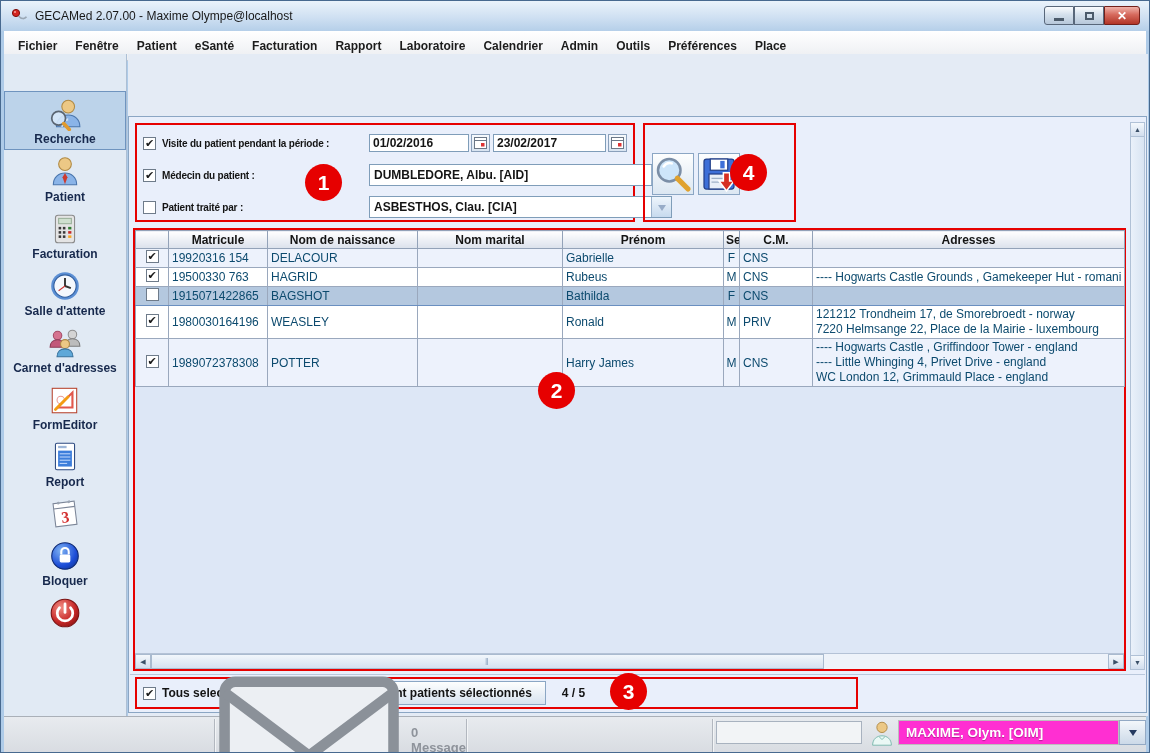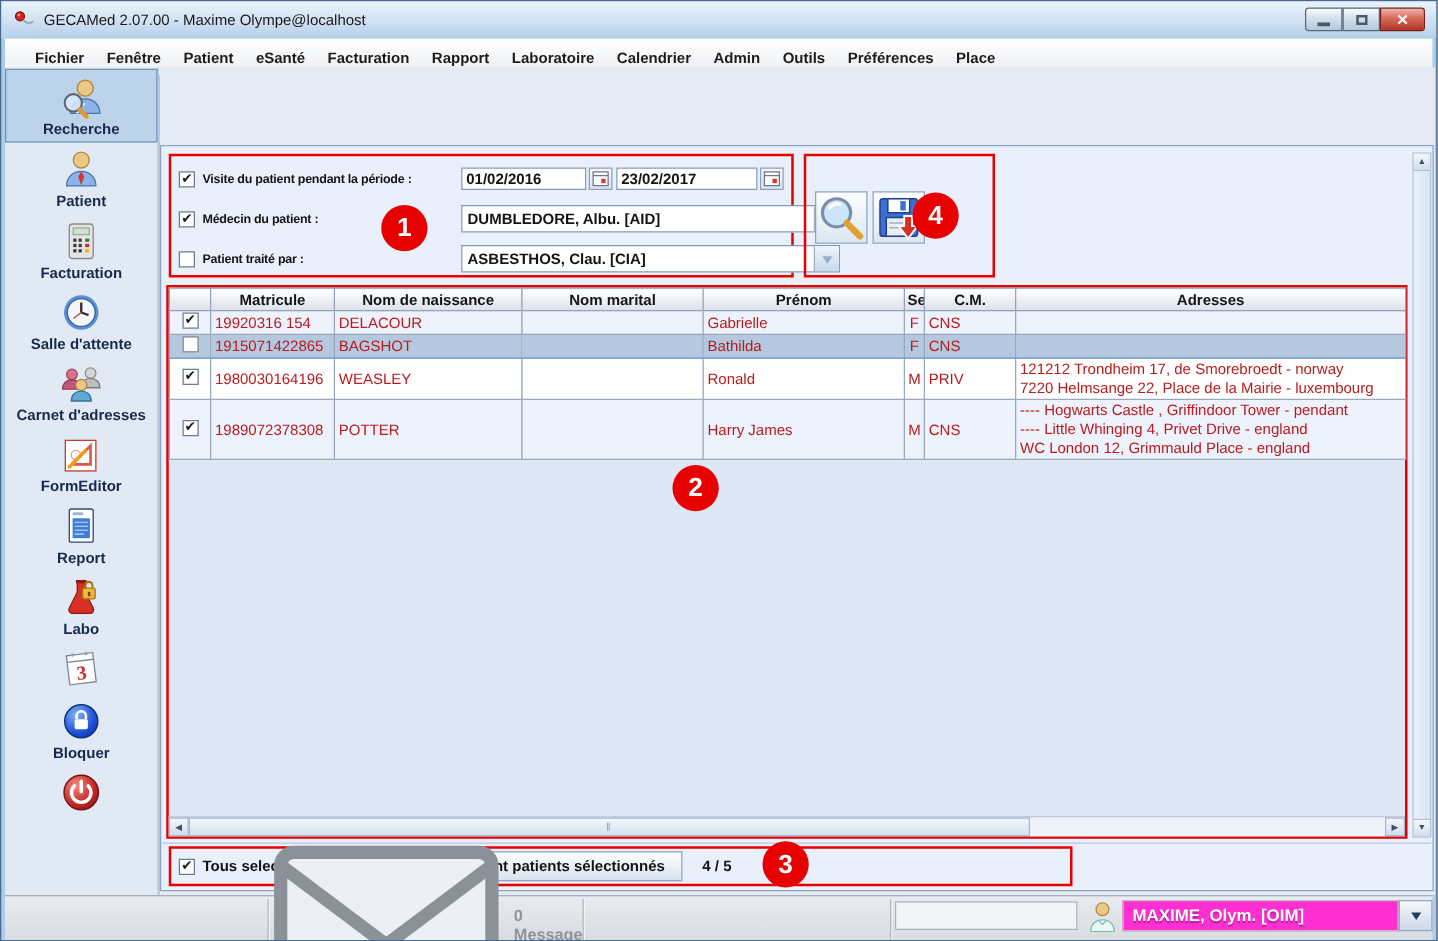--- a/index.html
+++ b/index.html
@@ -19,27 +19,27 @@
           display:flex;align-items:center;justify-content:center;color:#41505f;}
   .winbtn.min{border-radius:3px 0 0 3px;}
   .glyph-min{width:10px;height:3px;background:#4b5a6a;margin-top:7px;}
   .glyph-rest{width:9px;height:8px;border:2px solid #4b5a6a;background:transparent;}
   .winbtn.close{width:36px;border:1px solid #73201a;border-radius:0 3px 3px 0;
           background:linear-gradient(#f0b3aa,#d66a5d 45%,#b23527);
           color:#fff;font-weight:bold;font-size:12px;}
   
   .menubar{position:absolute;left:3px;right:3px;top:30px;height:30px;
            background:linear-gradient(#ffffff,#ebedf1);border-bottom:1px solid #c7cbd3;
-           display:flex;align-items:center;padding-left:15px;}
+           display:flex;align-items:center;padding-left:5px;}
   .menu-item{padding:3px 9px;font-weight:bold;font-size:12px;color:#1c1c1c;cursor:default;}
   
   .sidebar{position:absolute;left:3px;top:53px;width:123px;height:662px;
            background:#e1eaf4;border-right:1px solid #adbfd4;padding-top:1px;}
   .side-item{display:flex;flex-direction:column;align-items:center;padding:5px 1px 3px;}
-  .side-item.selected{background:#bcd3ea;border:1px solid #6f94bf;}
+  .side-item.selected{background:#bcd3ea;border:1px solid #6f94bf;margin-top:36px;}
   .side-icon svg{width:34px;height:34px;display:block;}
   .side-label{font-weight:bold;color:#17294d;font-size:12px;margin-top:1px;white-space:nowrap;}
   
   .content{position:absolute;left:127px;top:53px;width:1020px;height:662px;background:#e4ebf5;}
   .header-box{position:absolute;left:4px;top:4px;width:1004px;height:36px;border:2px solid #e60000;
               background:linear-gradient(#fdfdfe,#e7ecf4);display:flex;align-items:center;gap:10px;padding-left:9px;}
   .hicon svg{width:30px;height:30px;display:block;}
   .header-title{font-size:17px;font-weight:bold;color:#262626;}
   .tabs{position:absolute;left:0;top:43px;display:flex;align-items:flex-end;height:20px;z-index:3;}
   .tab{border:1px solid #8ba6c4;border-bottom:none;border-radius:4px 4px 0 0;height:18px;
@@ -71,21 +71,21 @@
   .region4{position:absolute;left:514px;top:6px;width:153px;height:99px;border:2px solid #e60000;}
   .tool-btn{position:absolute;width:42px;height:42px;top:28px;border:1px solid #8ba6c4;
             background:linear-gradient(#fdfefe,#dce7f2);display:flex;align-items:center;justify-content:center;}
   .tool-btn svg{width:30px;height:30px;}
   
   .region2{position:absolute;left:4px;top:111px;width:993px;height:443px;border:2px solid #e60000;
            background:#dde7f6;}
   table.tbl{width:989px;border-collapse:collapse;table-layout:fixed;}
   .tbl th{height:18px;background:linear-gradient(#ffffff,#dbe1ec);border:1px solid #93a2b8;
           font-weight:bold;font-size:12px;color:#141414;padding:0 2px;overflow:hidden;white-space:nowrap;}
-  .tbl td{border:1px solid #9aa8bd;font-size:12px;color:#b91c1c;padding:1px 3px;
+  .tbl td{border:1px solid #9aa8bd;font-size:12px;color:#0c4a6e;padding:1px 3px;
           overflow:hidden;white-space:nowrap;height:17px;vertical-align:middle;background:#fff;}
   tr.tint td{background:#edf2fc;}
   tr.selected td{background:#b4c8df;border-top:1px solid #6a8fc0;border-bottom:1px solid #6a8fc0;}
   td.c-check{text-align:center;padding:1px 0;}
   td.c-sex{text-align:center;padding:1px 1px;}
   .addr-line{line-height:15px;height:15px;overflow:hidden;}
   .hscroll{position:absolute;left:0;right:0;bottom:0;height:16px;background:#e6edf7;
            border-top:1px solid #b4c2d6;display:flex;}
   .hs-arrow{width:16px;background:linear-gradient(#f4f8fc,#d2deee);border:1px solid #a9bacf;
             font-size:7px;display:flex;align-items:center;justify-content:center;color:#3b5068;flex:none;}
@@ -259,32 +259,20 @@
             <rect x="9.5" y="10" width="13" height="15" fill="#3d7edb"></rect>
             <g stroke="#cfe2ff" stroke-width="0.9">
               <line x1="11" y1="13" x2="21" y2="13"></line>
               <line x1="11" y1="16" x2="21" y2="16"></line>
               <line x1="11" y1="19" x2="21" y2="19"></line>
               <line x1="11" y1="22" x2="18" y2="22"></line>
             </g>
           </svg>
         </span>
         <span class="side-label">Report</span>
-      </div>
-      <div class="side-item">
-        <span class="side-icon">
-          <svg viewBox="0 0 32 32">
-            <path d="M13 4h6v8l6 12c1 2-.5 4-2.5 4h-13C7.5 28 6 26 7 24l6-12z" fill="#d83025" stroke="#8e1c14"></path>
-            <path d="M12 4h8" stroke="#8e1c14" stroke-width="2.4"></path>
-            <rect x="17" y="9" width="9.5" height="8" rx="1.5" fill="#f2b53a" stroke="#a87a16"></rect>
-            <path d="M19.2 9V6.8a2.6 2.6 0 015.2 0V9" fill="none" stroke="#a87a16" stroke-width="1.6"></path>
-            <rect x="21" y="11.8" width="1.8" height="3.2" fill="#6b4a00"></rect>
-          </svg>
-        </span>
-        <span class="side-label">Labo</span>
       </div>
       <div class="side-item">
         <span class="side-icon">
           <svg viewBox="0 0 32 32">
             <g transform="rotate(-7 16 16)">
               <rect x="6" y="5" width="20" height="22" fill="#fff" stroke="#7c8698"></rect>
               <line x1="6" y1="10" x2="26" y2="10" stroke="#7c8698"></line>
               <circle cx="11" cy="5" r="1.3" fill="#9aa4b2"></circle>
               <circle cx="21" cy="5" r="1.3" fill="#9aa4b2"></circle>
               <text x="16" y="24" font-size="15" font-weight="bold" fill="#d32f2f" text-anchor="middle" font-family="Liberation Serif,serif">3</text>
@@ -431,20 +419,32 @@
               <tr class="tint">
                 <td class="c-check"><span class="cb checked" style="margin-left: 0px;"></span></td>
                 <td>19920316 154</td>
                 <td>DELACOUR</td>
                 <td></td>
                 <td>Gabrielle</td>
                 <td class="c-sex">F</td>
                 <td>CNS</td>
                 <td></td>
               </tr>
+              <tr class="plain">
+                <td class="c-check"><span class="cb checked" style="margin-left: 0px;"></span></td>
+                <td>19500330 763</td>
+                <td>HAGRID</td>
+                <td></td>
+                <td>Rubeus</td>
+                <td class="c-sex">M</td>
+                <td>CNS</td>
+                <td>
+                  <div class="addr-line">---- Hogwarts Castle Grounds , Gamekeeper Hut - romani</div>
+                </td>
+              </tr>
               <tr class="selected">
                 <td class="c-check"><span class="cb" style="margin-left: 0px;"></span></td>
                 <td>1915071422865</td>
                 <td>BAGSHOT</td>
                 <td></td>
                 <td>Bathilda</td>
                 <td class="c-sex">F</td>
                 <td>CNS</td>
                 <td></td>
               </tr>
@@ -463,21 +463,21 @@
               </tr>
               <tr class="tint">
                 <td class="c-check"><span class="cb checked" style="margin-left: 0px;"></span></td>
                 <td>1989072378308</td>
                 <td>POTTER</td>
                 <td></td>
                 <td>Harry James</td>
                 <td class="c-sex">M</td>
                 <td>CNS</td>
                 <td>
-                  <div class="addr-line">---- Hogwarts Castle , Griffindoor Tower - pendant</div>
+                  <div class="addr-line">---- Hogwarts Castle , Griffindoor Tower - england</div>
                   <div class="addr-line">---- Little Whinging 4, Privet Drive - england</div>
                   <div class="addr-line">WC London 12, Grimmauld Place - england</div>
                 </td>
               </tr>
             </tbody>
         </table>
         <div class="hscroll">
           <span class="hs-arrow">◀</span>
           <span class="hs-thumb">‖</span>
           <span class="hs-track"></span>

